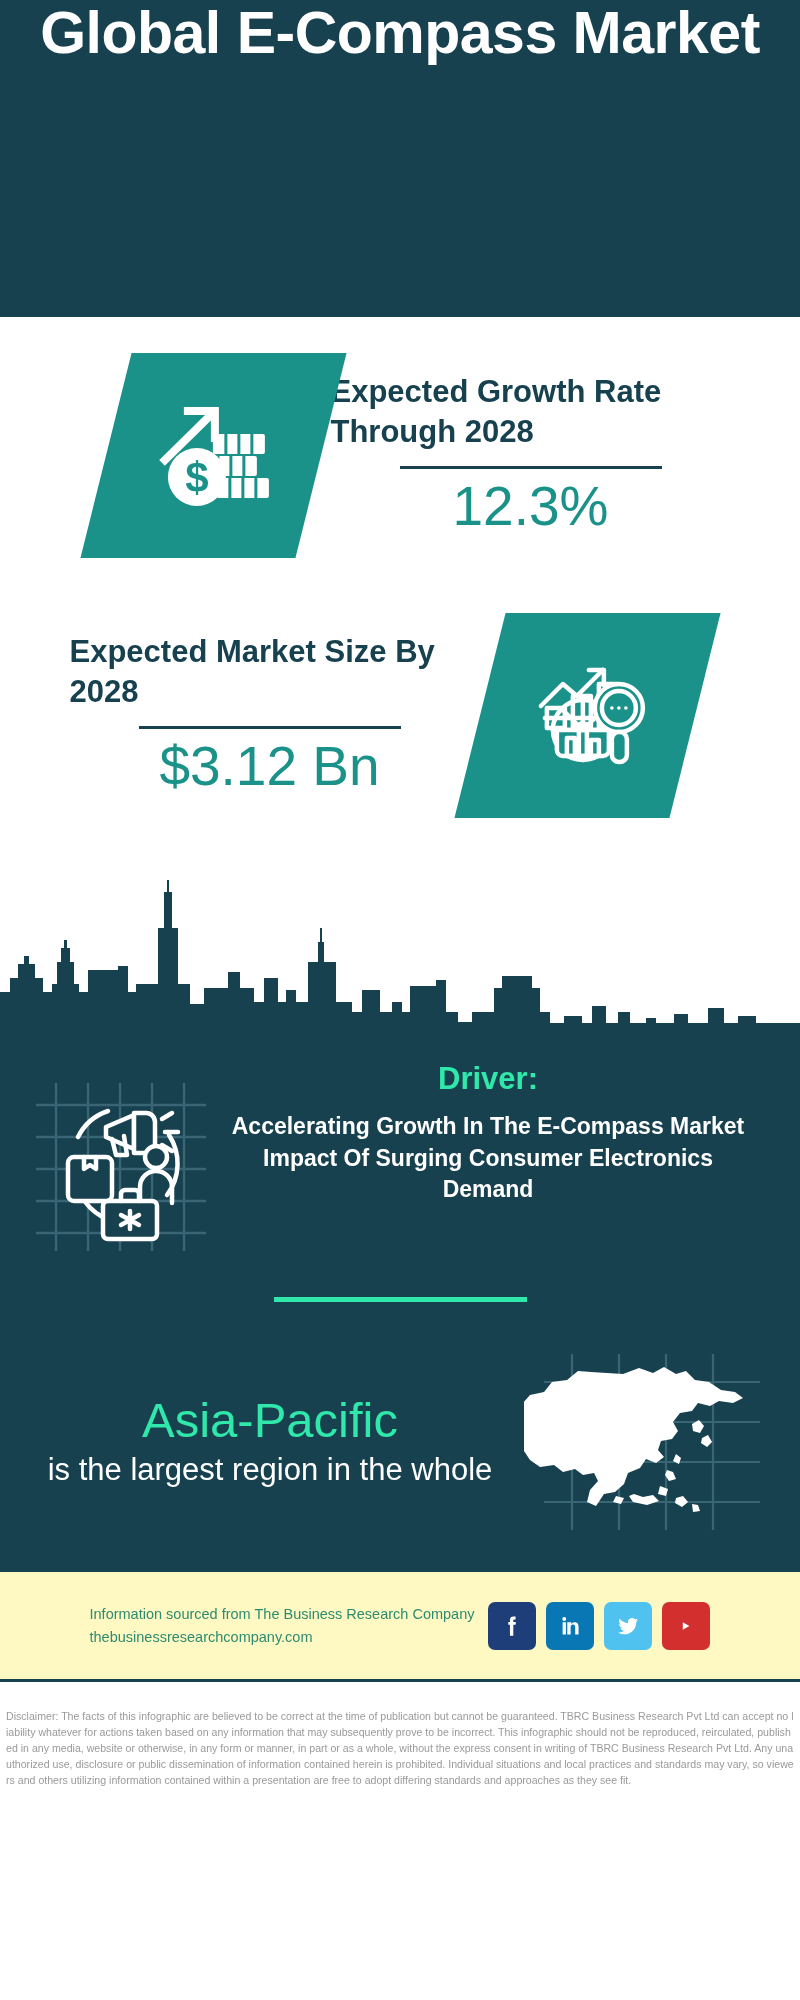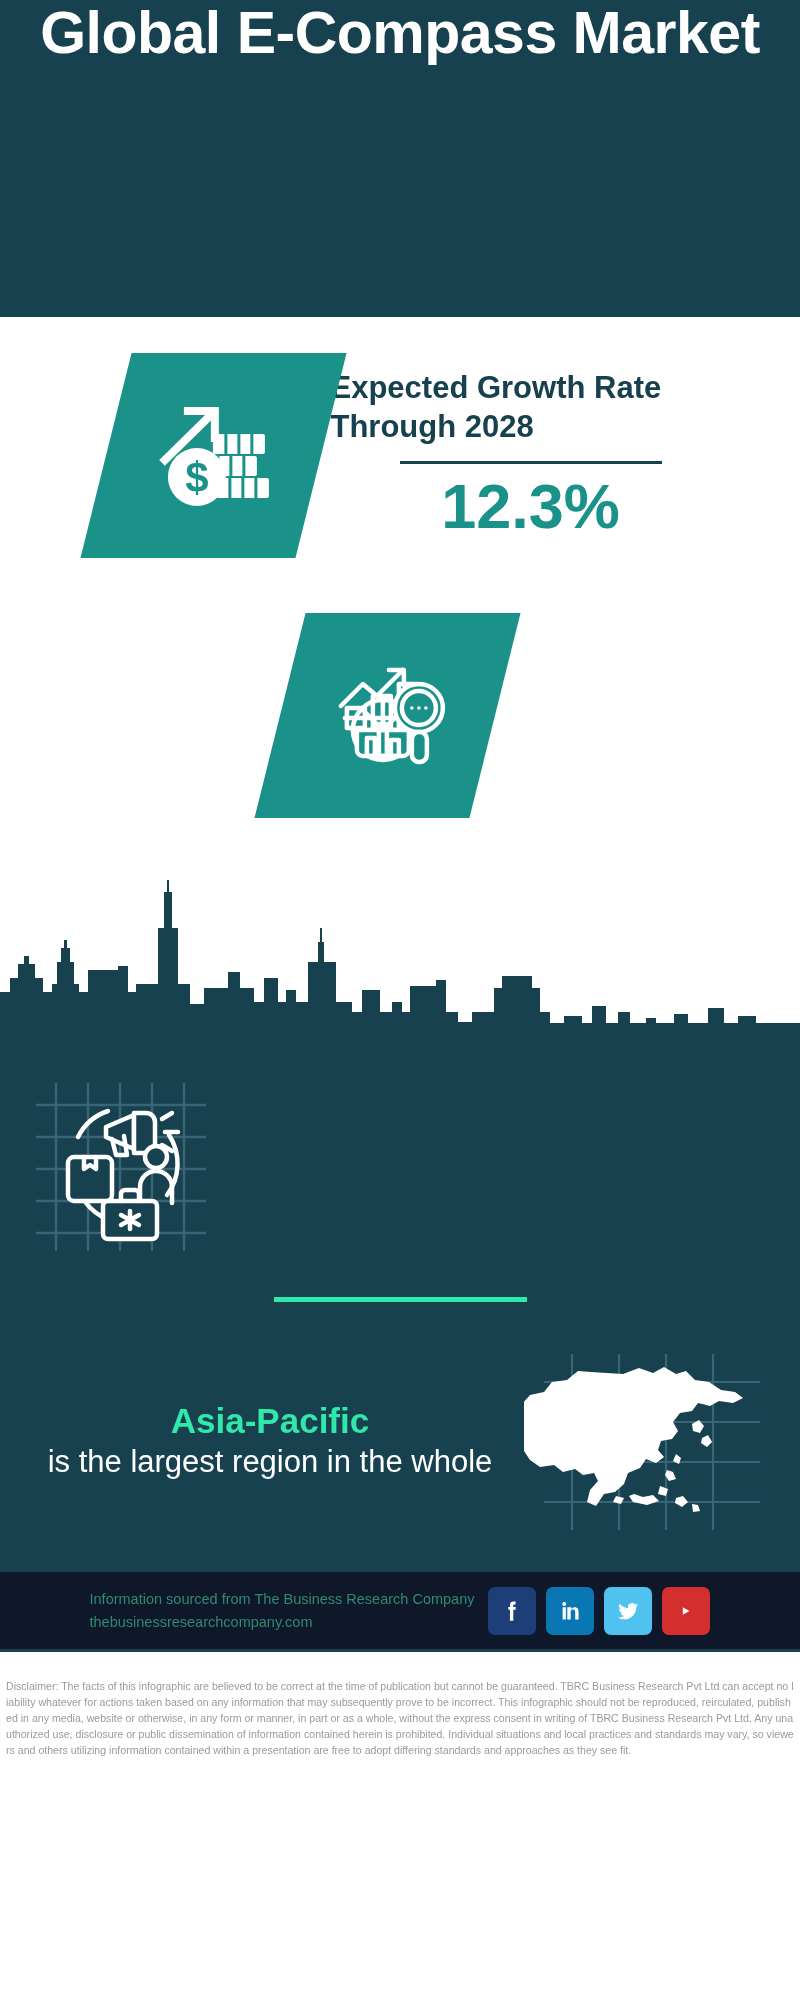--- a/index.html
+++ b/index.html
@@ -80,22 +80,22 @@
     line-height:1.28;
   }
   .stat-rule {
     width:262px;
     height:3px;
     background:#17414F;
     margin:14px 0 6px 0;
   }
   .stat-value {
     color:#1B9289;
-    font-size:63px;
-    font-weight:bold;
+    font-size:55px;
+    font-weight:normal;
     line-height:1.15;
   }
 
   .badge-left  { margin-right:10px; margin-left:36px; }
   .badge-right { margin-left:10px; margin-right:36px; }
 
   
   .skyline-wrap {
     position:relative;
     width:800px;
@@ -155,41 +155,41 @@
     align-items:center;
     padding:44px 26px 10px 26px;
   }
   .region-copy {
     flex:1 1 auto;
     text-align:center;
     padding-right:10px;
   }
   .region-name {
     color:#2FE8A9;
-    font-size:35px;
-    font-weight:bold;
+    font-size:49px;
+    font-weight:normal;
     line-height:1.2;
   }
   .region-sub {
     color:#ffffff;
     font-size:31px;
     line-height:1.3;
     font-weight:normal;
   }
   .region-map-box {
     width:250px;
     height:190px;
     flex:0 0 auto;
     position:relative;
   }
 
   
   .source-bar {
-    height:80px;
-    background:#0f172a;
+    height:110px;
+    background:#fef9c3;
     display:flex;
     align-items:center;
     justify-content:center;
     gap:14px;
     padding:0 28px;
     border-bottom:3px solid #17414F;
   }
   .source-text { text-align:left; }
   .source-line1, .source-line2 {
     color:#2E8B70;
@@ -274,20 +274,25 @@
             <rect x="52" y="70" width="8" height="26"></rect>
             <rect x="64" y="80" width="8" height="16"></rect>
             <circle cx="92" cy="48" r="24" fill="#1B9289"></circle>
             <circle cx="92" cy="48" r="17"></circle>
             <circle cx="85" cy="48" r="1.8" fill="#ffffff" stroke="none"></circle>
             <circle cx="92" cy="48" r="1.8" fill="#ffffff" stroke="none"></circle>
             <circle cx="99" cy="48" r="1.8" fill="#ffffff" stroke="none"></circle>
             <rect x="85" y="72" width="15" height="30" rx="7" fill="#1B9289"></rect>
           </svg>
         </div>
+      </div>
+      <div class="stat-text">
+        <div class="stat-label">Expected Market Size By 2028</div>
+        <div class="stat-rule"></div>
+        <div class="stat-value">$3.12 Bn</div>
       </div>
     </div>
 
     <div class="skyline-wrap">
       <svg viewBox="0 0 800 165" preserveAspectRatio="none">
         <path fill="#17414F" d="
           M0 165 V133 h10 v-14 h8 v-14 h6 v-8 h5 v8 h6 v14 h8 v14 h9 v-8 h5 v-22 h4 v-14 h3 v-8 h3 v8 h3 v14 h4 v22 h5 v8 h9 v-22 h30 v-4 h10 v26 h8 v-8 h22 v-56 h6 v-36 h3 v-12 h2 v12 h3 v36 h6 v56 h12 v20 h14 v-16 h24 v-16 h12 v16 h14 v14 h10 v-24 h14 v24 h8 v-12 h10 v12 h12 v-40 h10 v-20 h2 v-14 h2 v14 h2 v20 h12 v40 h16 v10 h10 v-22 h18 v22 h12 v-10 h10 v10 h8 v-26 h26 v-6 h10 v32 h12 v10 h14 v-10 h22 v-24 h8 v-12 h30 v12 h8 v24 h10 v14 h14 v-10 h18 v10 h10 v-20 h14 v20 h12 v-14 h12 v14 h16 v-8 h10 v8 h18 v-12 h14 v12 h20 v-18 h16 v18 h14 v-10 h18 v10 h10 V165 Z"></path>
       </svg>
     </div>
   </div>
@@ -312,20 +317,24 @@
             <rect x="42" y="82" width="44" height="44" rx="6" fill="#17414F"></rect>
             <path d="M58 82 v12 l6 -4 l6 4 v-12"></path>
             <path d="M119 82 a11 11 0 1 1 22 0 a11 11 0 1 1 -22 0" fill="#17414F"></path>
             <path d="M114 128 v-16 a16 16 0 0 1 32 0 v16"></path>
             <rect x="77" y="126" width="54" height="38" rx="5" fill="#17414F"></rect>
             <path d="M95 126 v-7 a4 4 0 0 1 4 -4 h10 a4 4 0 0 1 4 4 v7"></path>
             <path d="M104 136 v18 M95 140 l18 10 M113 140 l-18 10"></path>
           </g>
         </svg>
       </div>
+      <div class="driver-copy">
+        <div class="driver-heading">Driver:</div>
+        <div class="driver-body">Accelerating Growth In The E-Compass Market Impact Of Surging Consumer Electronics Demand</div>
+      </div>
     </div>
 
     <div class="mid-rule"></div>
 
     <div class="region-row">
       <div class="region-copy">
         <div class="region-name">Asia-Pacific</div>
         <div class="region-sub">is the largest region in the whole</div>
       </div>
       <div class="region-map-box">

